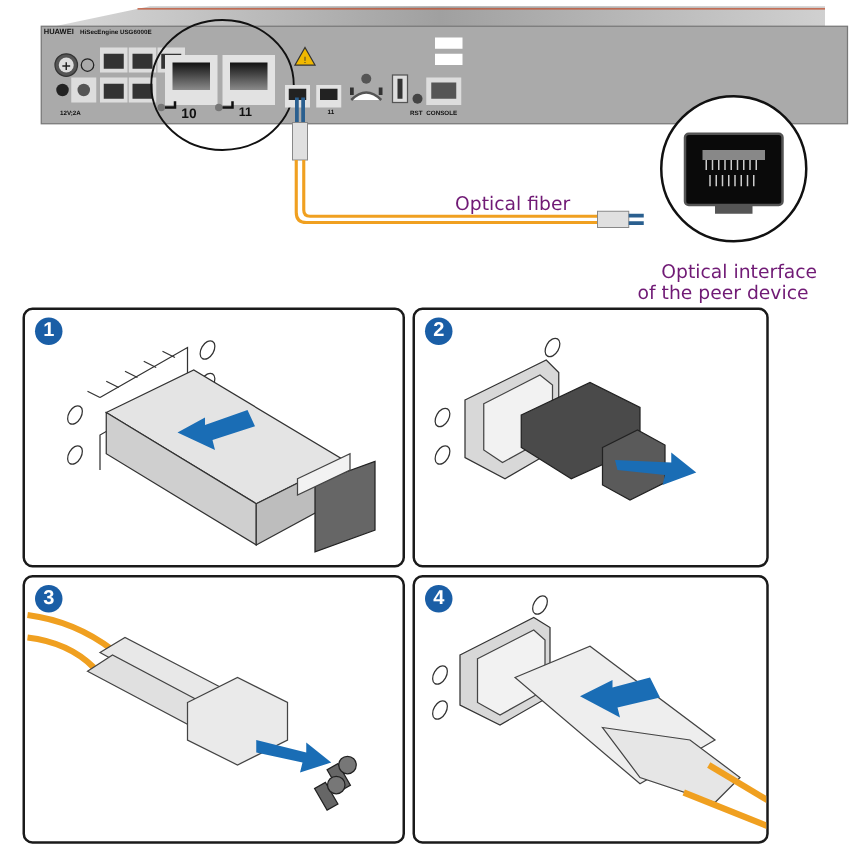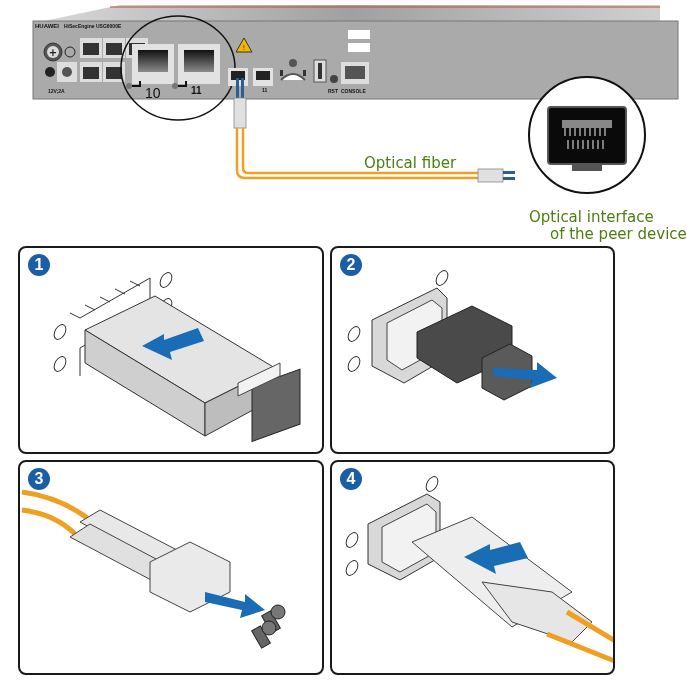--- a/index.html
+++ b/index.html
@@ -1,19 +1,19 @@
 <!DOCTYPE html>
 <html><head>
 <meta charset="utf-8">
 <style>
   html, body { margin:0; padding:0; background:#ffffff; }
   body { width:687px; height:686px; position:relative; overflow:hidden; font-family:"DejaVu Sans", sans-serif; }
   .abs { position:absolute; }
   svg text { font-family:"DejaVu Sans", sans-serif; }
-  .label { position:absolute; font-family:"DejaVu Sans", sans-serif; color:#4d7c0f; font-size:15px; line-height:18px; }
+  .label { position:absolute; font-family:"DejaVu Sans", sans-serif; color:#701a75; font-size:15px; line-height:18px; }
   .panel { position:absolute; border:2px solid #1a1a1a; border-radius:8px; background:#fff; box-sizing:border-box; overflow:hidden; }
   .step-badge { position:absolute; left:8px; top:6px; width:22px; height:22px; border-radius:50%; background:#1a5ea6; color:#fff; font-family:"Liberation Sans", sans-serif; font-size:16px; font-weight:bold; text-align:center; line-height:22px; }
 </style>
 </head>
 <body>
 
 <svg class="abs" style="left:0;top:0" width="687" height="240" viewBox="0 0 687 240">
   <defs>
     <linearGradient id="topg" x1="0" x2="1" y1="0" y2="0">
       <stop offset="0" stop-color="#d8d8d8"></stop>
@@ -122,30 +122,30 @@
       <line x1="588" y1="140" x2="588" y2="149"></line>
       <line x1="593" y1="140" x2="593" y2="149"></line>
       <line x1="598" y1="140" x2="598" y2="149"></line>
       <line x1="603" y1="140" x2="603" y2="149"></line>
   </g>
   <rect x="572" y="164" width="30" height="7" fill="#555"></rect>
 </svg>
 
 <span class="abs" style="left:35px;top:23px;font-family:'Liberation Sans',sans-serif;font-size:6px;font-weight:bold;color:#111;">HUAWEI</span>
 <span class="abs" style="left:64px;top:23px;font-family:'Liberation Sans',sans-serif;font-size:5px;font-weight:bold;color:#111;">HiSecEngine USG6000E</span>
-<span class="abs" style="left:145px;top:85px;font-family:'Liberation Sans',sans-serif;font-size:14px;font-weight:normal;color:#111;">10</span>
+<span class="abs" style="left:145px;top:85px;font-family:'Liberation Sans',sans-serif;font-size:11px;font-weight:bold;color:#111;">10</span>
 <span class="abs" style="left:191px;top:85px;font-family:'Liberation Sans',sans-serif;font-size:10px;font-weight:bold;color:#111;">11</span>
 <span class="abs" style="left:262px;top:87px;font-family:'Liberation Sans',sans-serif;font-size:5px;font-weight:bold;color:#111;">11</span>
 <span class="abs" style="left:48px;top:88px;font-family:'Liberation Sans',sans-serif;font-size:5px;font-weight:bold;color:#111;">12V;2A</span>
 <span class="abs" style="left:328px;top:88px;font-family:'Liberation Sans',sans-serif;font-size:5px;font-weight:bold;color:#111;">RST</span>
 <span class="abs" style="left:341px;top:88px;font-family:'Liberation Sans',sans-serif;font-size:5px;font-weight:bold;color:#111;">CONSOLE</span>
 
 <div class="label" style="left:364px;top:154px;">Optical fiber</div>
 <div class="label" style="left:529px;top:208px;">Optical interface</div>
-<div class="label" style="left:550px;top:225px;">of the peer device</div>
+<div class="label" style="left:510px;top:225px;">of the peer device</div>
 
 <div class="panel" style="left:18px;top:246px;width:306px;height:208px;">
   <div class="step-badge">1</div>
   <svg class="abs" style="left:0;top:0" width="306" height="208" viewBox="0 0 306 208">
     <g fill="none" stroke="#333" stroke-width="1">
       <ellipse cx="146" cy="32" rx="5" ry="8" transform="rotate(30 146 32)"></ellipse>
       <ellipse cx="146" cy="58" rx="5" ry="8" transform="rotate(30 146 58)"></ellipse>
       <ellipse cx="40" cy="84" rx="5" ry="8" transform="rotate(30 40 84)"></ellipse>
       <ellipse cx="40" cy="116" rx="5" ry="8" transform="rotate(30 40 116)"></ellipse>
       <polyline points="60,70 130,30 130,60 60,100 60,128"></polyline>

